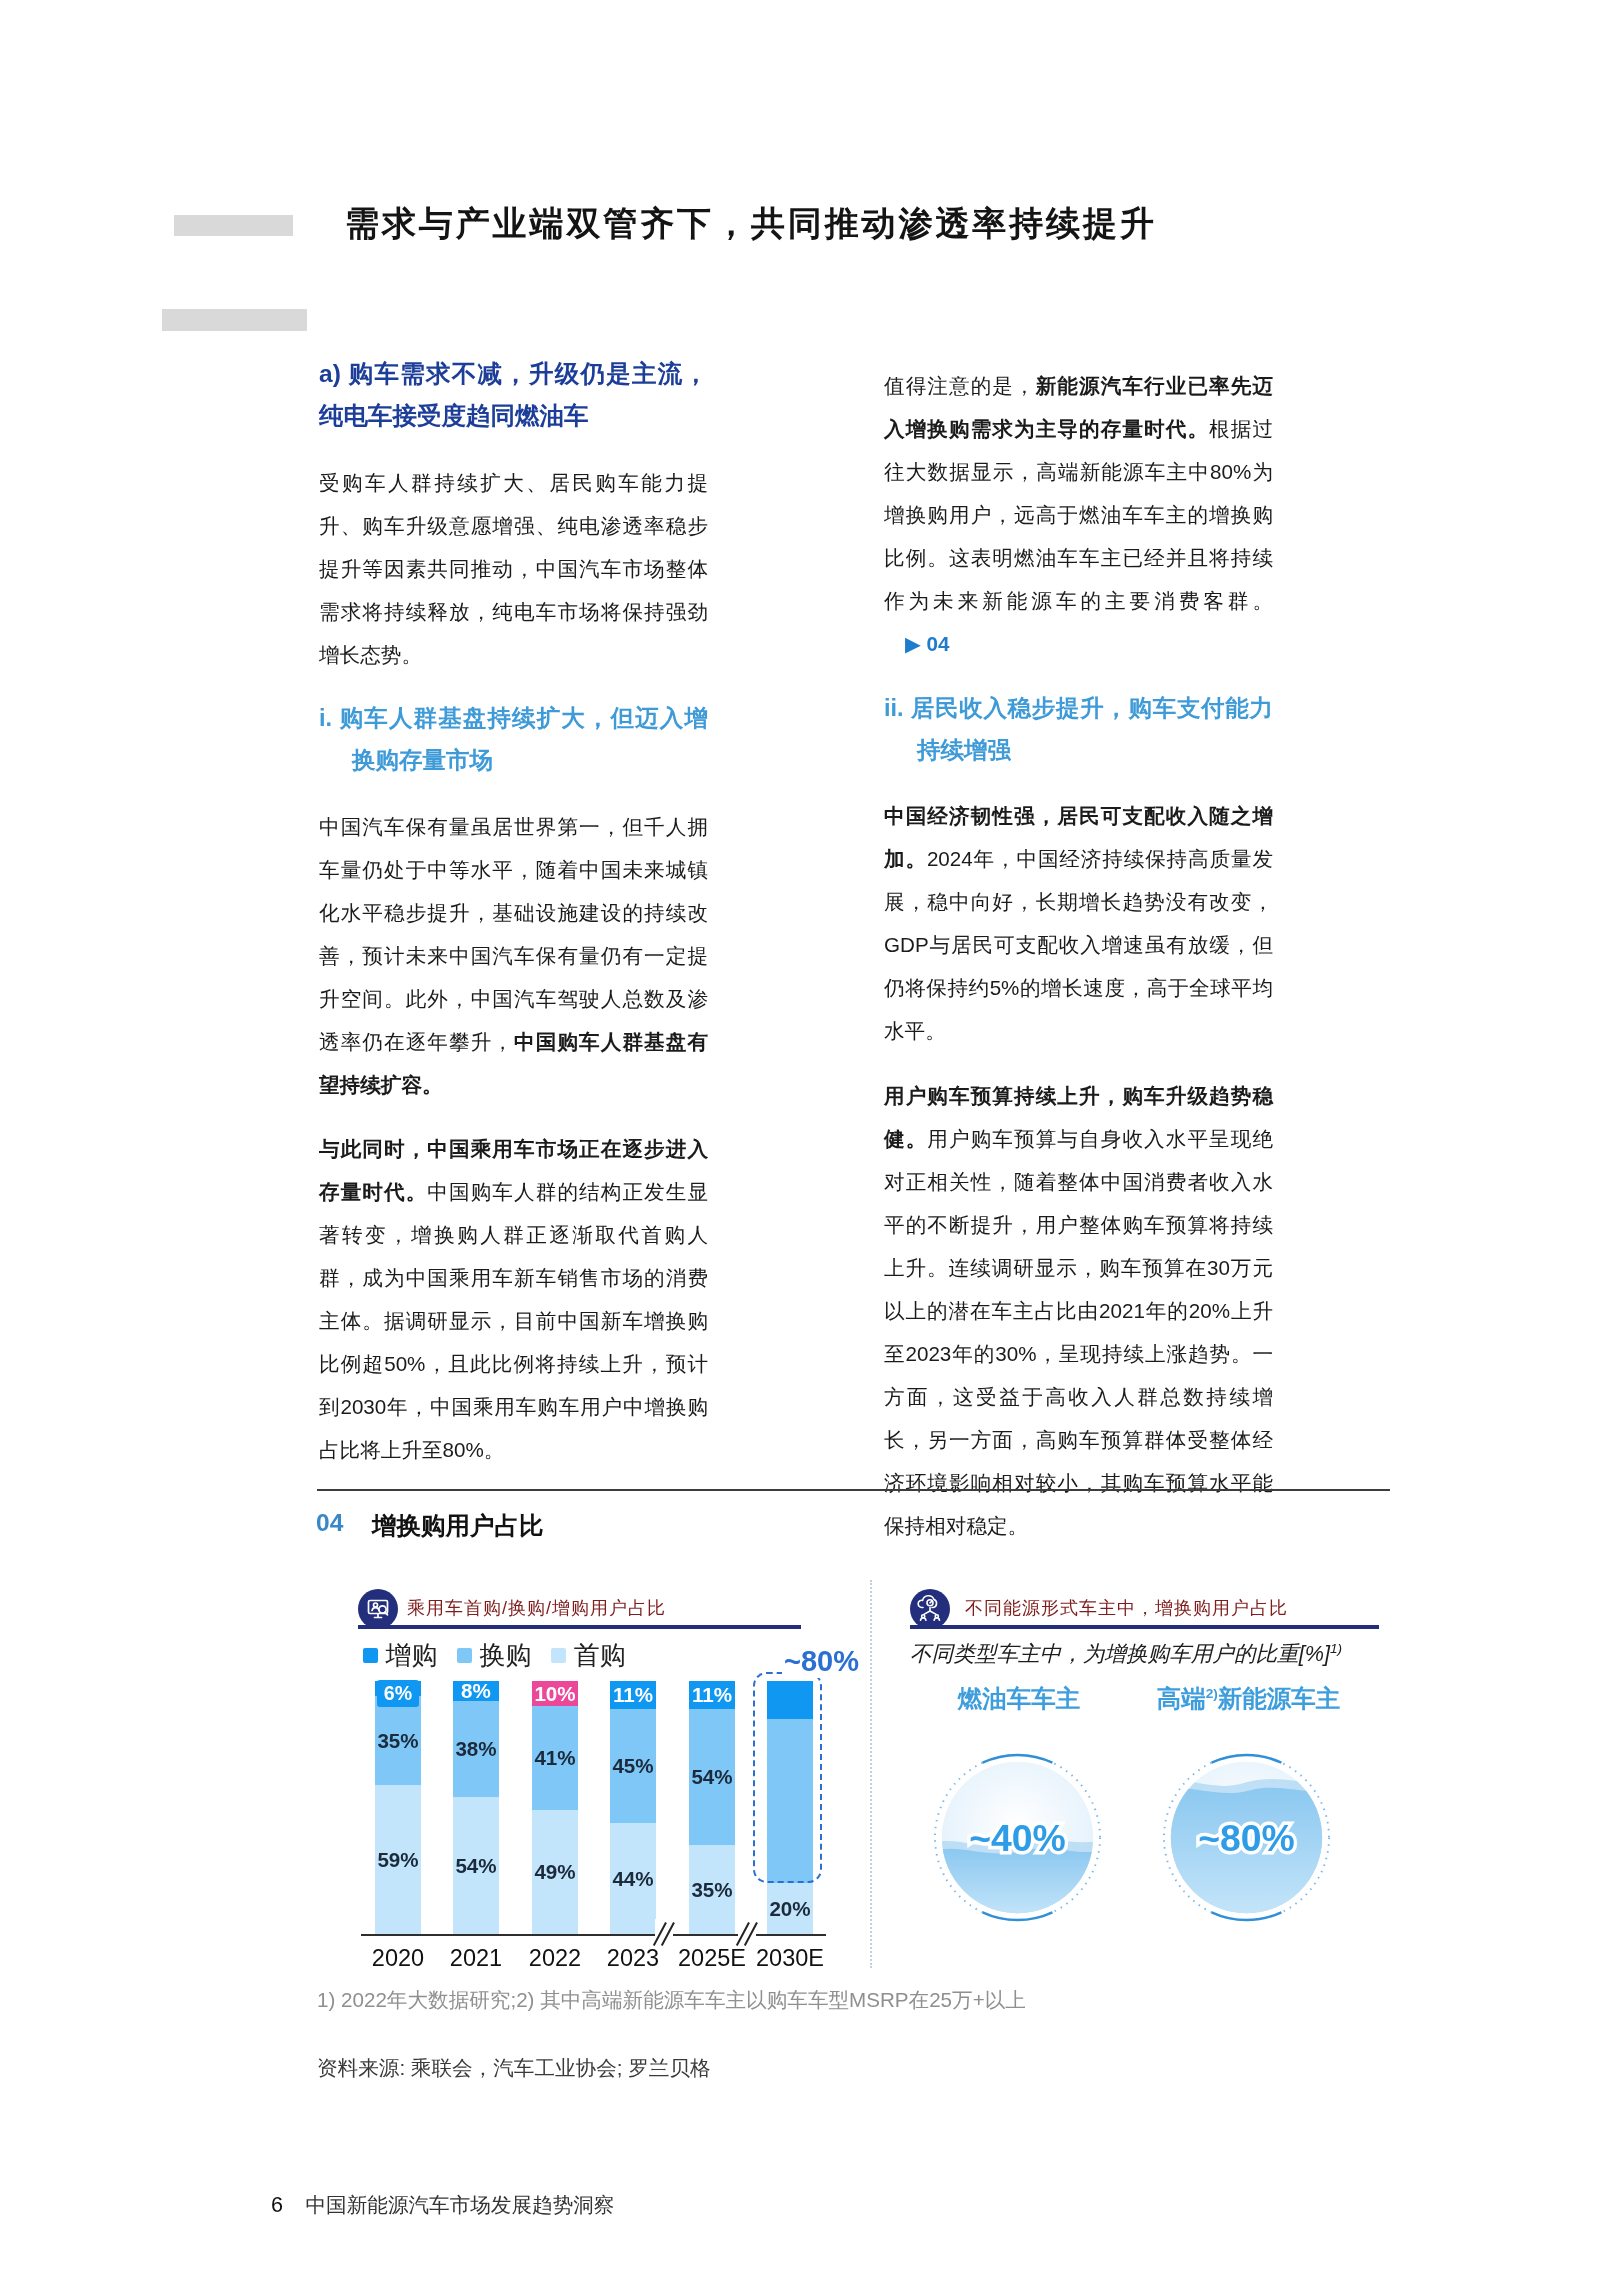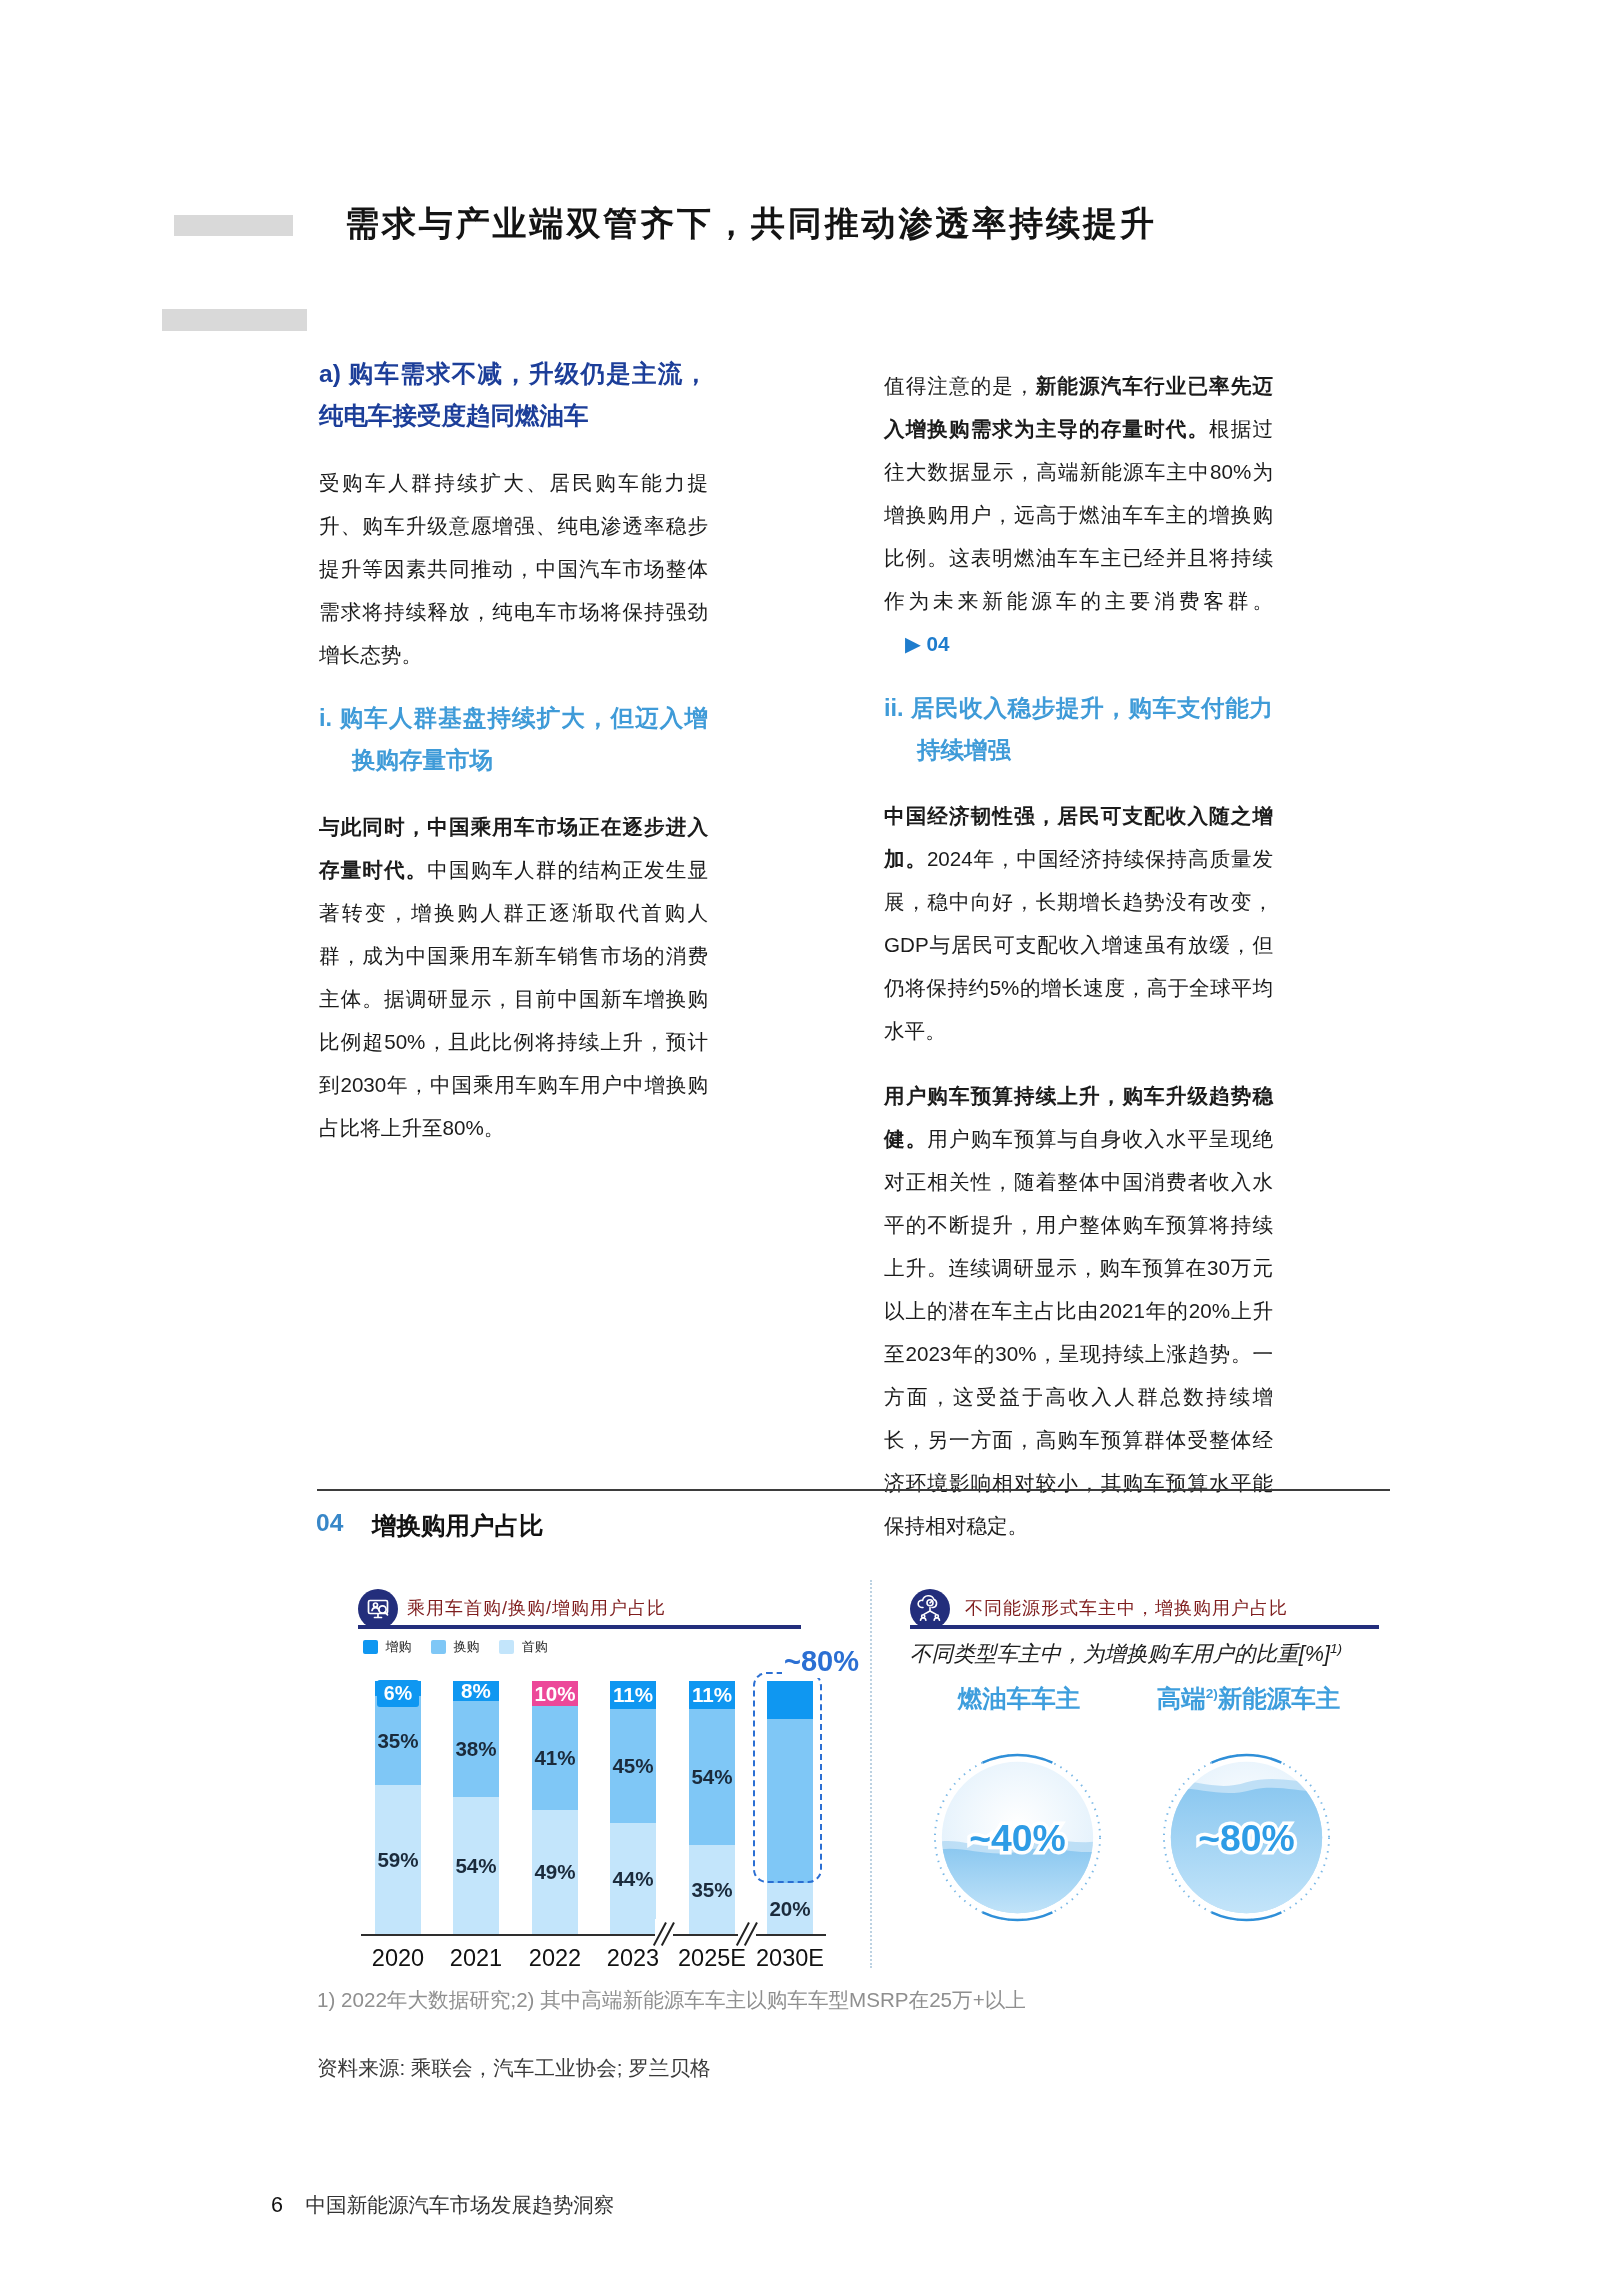--- a/index.html
+++ b/index.html
@@ -33,21 +33,21 @@
   .fig-num{position:absolute;left:316px;top:1509px;font-size:24.5px;font-weight:bold;color:#3887c8;}
   .fig-title{position:absolute;left:372px;top:1509px;font-size:24.5px;font-weight:bold;color:#111;}
   .panel-icon{position:absolute;width:40px;height:40px;}
   .panel-title{position:absolute;font-size:18px;font-weight:normal;color:#7f1d1d;letter-spacing:1px;}
   .panel-underline{position:absolute;top:1625px;height:3.9px;background:#232e7c;}
   .panel-divider{position:absolute;left:870px;top:1580px;height:388px;width:0;border-left:2px dotted #bcd2e2;}
   
   .legend{position:absolute;left:363px;top:1638px;display:flex;gap:19.6px;align-items:center;}
   .legend-item{display:flex;align-items:center;gap:7.8px;}
   .legend-swatch{width:14.7px;height:14.7px;border-radius:2px;}
-  .legend-label{font-size:13px;color:#222;}
+  .legend-label{font-size:26px;color:#222;}
   
   #bars{position:absolute;left:375px;top:1681px;width:451px;height:253px;}
   .bar{position:absolute;bottom:0;width:46px;height:253px;display:flex;flex-direction:column;}
   .seg{position:relative;width:100%;display:flex;align-items:center;justify-content:center;}
   .seg-label{font-size:20.6px;font-weight:600;color:#1b2b3c;white-space:nowrap;}
   .seg-label.white{color:#ffffff;}
   .tag{
     position:absolute;top:-1px;left:2px;width:42px;height:27.4px;z-index:3;
     border-radius:2.9px;display:flex;align-items:center;justify-content:center;
     color:#fff;font-size:19.6px;font-weight:bold;
@@ -85,20 +85,21 @@
 
 <div class="decor-bar" style="left:174px;top:215px;width:119px;height:20.6px;"></div>
 <div class="decor-bar" style="left:162px;top:309px;width:145px;height:21.6px;"></div>
 
 <div class="main-title">需求与产业端双管齐下，共同推动渗透率持续提升</div>
 
 <div class="col col-left">
   <div class="h-a">a) 购车需求不减，升级仍是主流，纯电车接受度趋同燃油车</div>
   <p><span>受购车人群持续扩大、居民购车能力提升、购车升级意愿增强、纯电渗透率稳步提升等因素共同推动，中国汽车市场整体需求将持续释放，纯电车市场将保持强劲增长态势。</span></p>
   <div class="h-sub">i. 购车人群基盘持续扩大，但迈入增换购存量市场</div>
+  <p><span>中国汽车保有量虽居世界第一，但千人拥车量仍处于中等水平，随着中国未来城镇化水平稳步提升，基础设施建设的持续改善，预计未来中国汽车保有量仍有一定提升空间。此外，中国汽车驾驶人总数及渗透率仍在逐年攀升，</span><span class="b">中国购车人群基盘有望持续扩容。</span></p>
   <p><span class="b">与此同时，中国乘用车市场正在逐步进入存量时代。</span><span>中国购车人群的结构正发生显著转变，增换购人群正逐渐取代首购人群，成为中国乘用车新车销售市场的消费主体。据调研显示，目前中国新车增换购比例超50%，且此比例将持续上升，预计到2030年，中国乘用车购车用户中增换购占比将上升至80%。</span></p>
 </div>
 
 <div class="col col-right">
   <p><span>值得注意的是，</span><span class="b">新能源汽车行业已率先迈入增换购需求为主导的存量时代。</span><span>根据过往大数据显示，高端新能源车主中80%为增换购用户，远高于燃油车车主的增换购比例。这表明燃油车车主已经并且将持续作为未来新能源车的主要消费客群。</span> <span class="fig-ref">▶ 04</span></p>
   <div class="h-sub">ii. 居民收入稳步提升，购车支付能力持续增强</div>
   <p><span class="b">中国经济韧性强，居民可支配收入随之增加。</span><span>2024年，中国经济持续保持高质量发展，稳中向好，长期增长趋势没有改变，GDP与居民可支配收入增速虽有放缓，但仍将保持约5%的增长速度，高于全球平均水平。</span></p>
   <p><span class="b">用户购车预算持续上升，购车升级趋势稳健。</span><span>用户购车预算与自身收入水平呈现绝对正相关性，随着整体中国消费者收入水平的不断提升，用户整体购车预算将持续上升。连续调研显示，购车预算在30万元以上的潜在车主占比由2021年的20%上升至2023年的30%，呈现持续上涨趋势。一方面，这受益于高收入人群总数持续增长，另一方面，高购车预算群体受整体经济环境影响相对较小，其购车预算水平能保持相对稳定。</span></p>
 </div>
 

